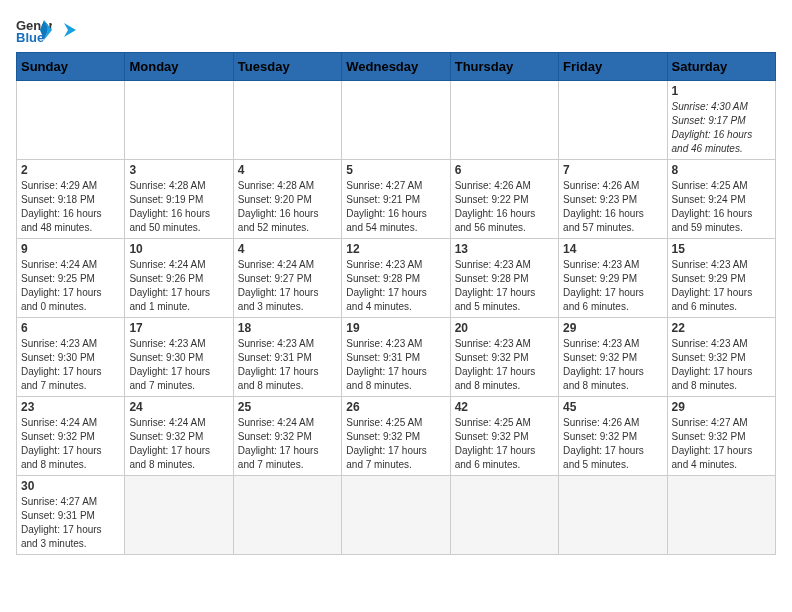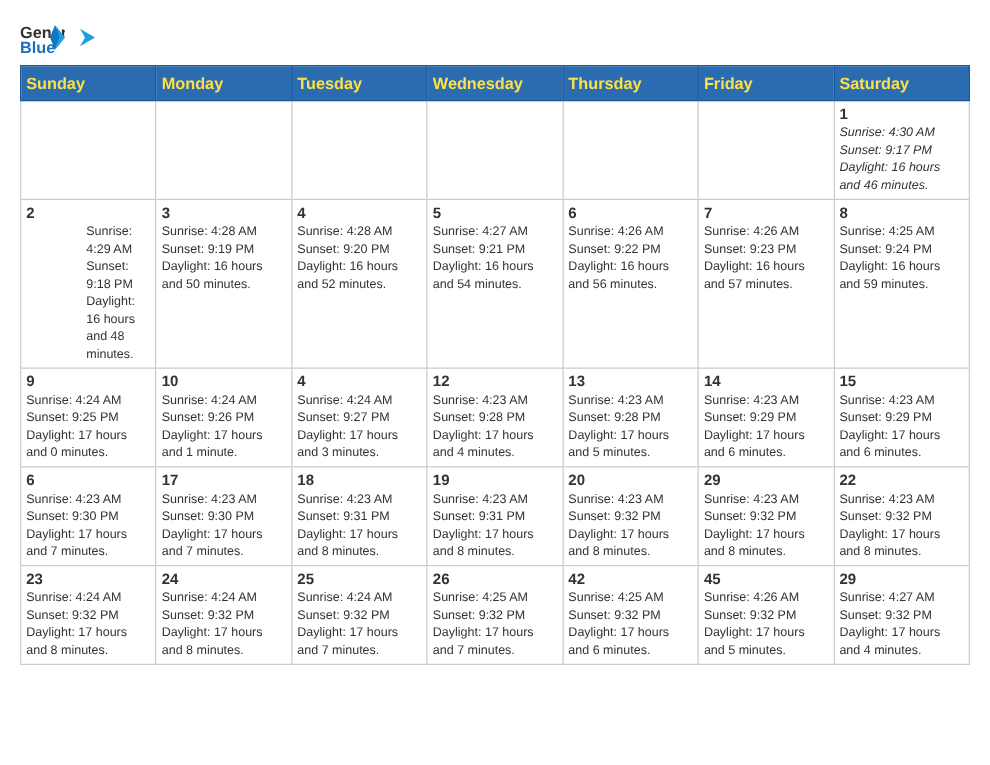--- a/index.html
+++ b/index.html
@@ -37,21 +37,21 @@
       font-size: 14px;
       color: #555;
     }
     .calendar {
       width: 100%;
       border-collapse: collapse;
       border: 1px solid #ccc;
     }
     .calendar th {
       background-color: #2b6cb0;
-      color: #fde047;
+      color: #000000;
       font-size: 13px;
       font-weight: bold;
       padding: 6px 4px;
       border: 1px solid #1a5a9a;
       text-align: left;
       margin-top: 18px;
     }
     .calendar td {
       border: 1px solid #ccc;
       vertical-align: top;
@@ -135,21 +135,21 @@
           <span class="date-num">1</span>
           <div class="day-info" style="white-space: pre-line; font-style: italic;">Sunrise: 4:30 AM
 Sunset: 9:17 PM
 Daylight: 16 hours
 and 46 minutes.</div>
         </td>
       </tr>
       <tr class="week-row">
         <td>
           <span class="date-num">2</span>
-          <div class="day-info" style="white-space: pre-line; margin-left: 48px;">Sunrise: 4:29 AM
+          <div class="day-info" style="white-space: pre-line;">Sunrise: 4:29 AM
 Sunset: 9:18 PM
 Daylight: 16 hours
 and 48 minutes.</div>
         </td>
         <td>
           <span class="date-num">3</span>
           <div class="day-info" style="white-space: pre-line;">Sunrise: 4:28 AM
 Sunset: 9:19 PM
 Daylight: 16 hours
 and 50 minutes.</div>
@@ -335,15 +335,30 @@
 Daylight: 17 hours
 and 5 minutes.</div>
         </td>
         <td>
           <span class="date-num">29</span>
           <div class="day-info" style="white-space: pre-line;">Sunrise: 4:27 AM
 Sunset: 9:32 PM
 Daylight: 17 hours
 and 4 minutes.</div>
         </td>
+      </tr>
+      <tr class="week-row">
+        <td>
+          <span class="date-num">30</span>
+          <div class="day-info" style="white-space: pre-line;">Sunrise: 4:27 AM
+Sunset: 9:31 PM
+Daylight: 17 hours
+and 3 minutes.</div>
+        </td>
+        <td class="empty"></td>
+        <td class="empty"></td>
+        <td class="empty"></td>
+        <td class="empty"></td>
+        <td class="empty"></td>
+        <td class="empty"></td>
       </tr>
     </tbody>
 </table>
 
 </body></html>

